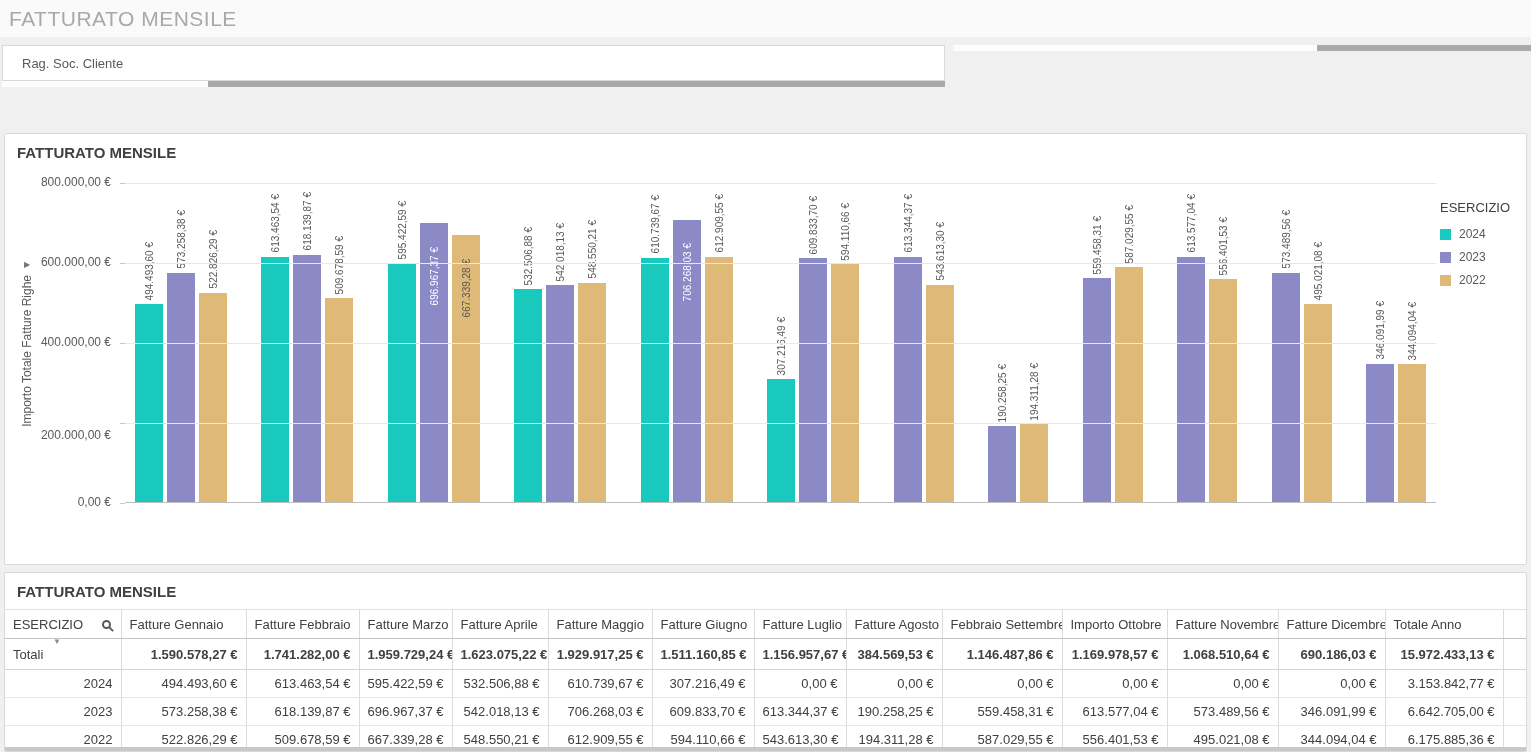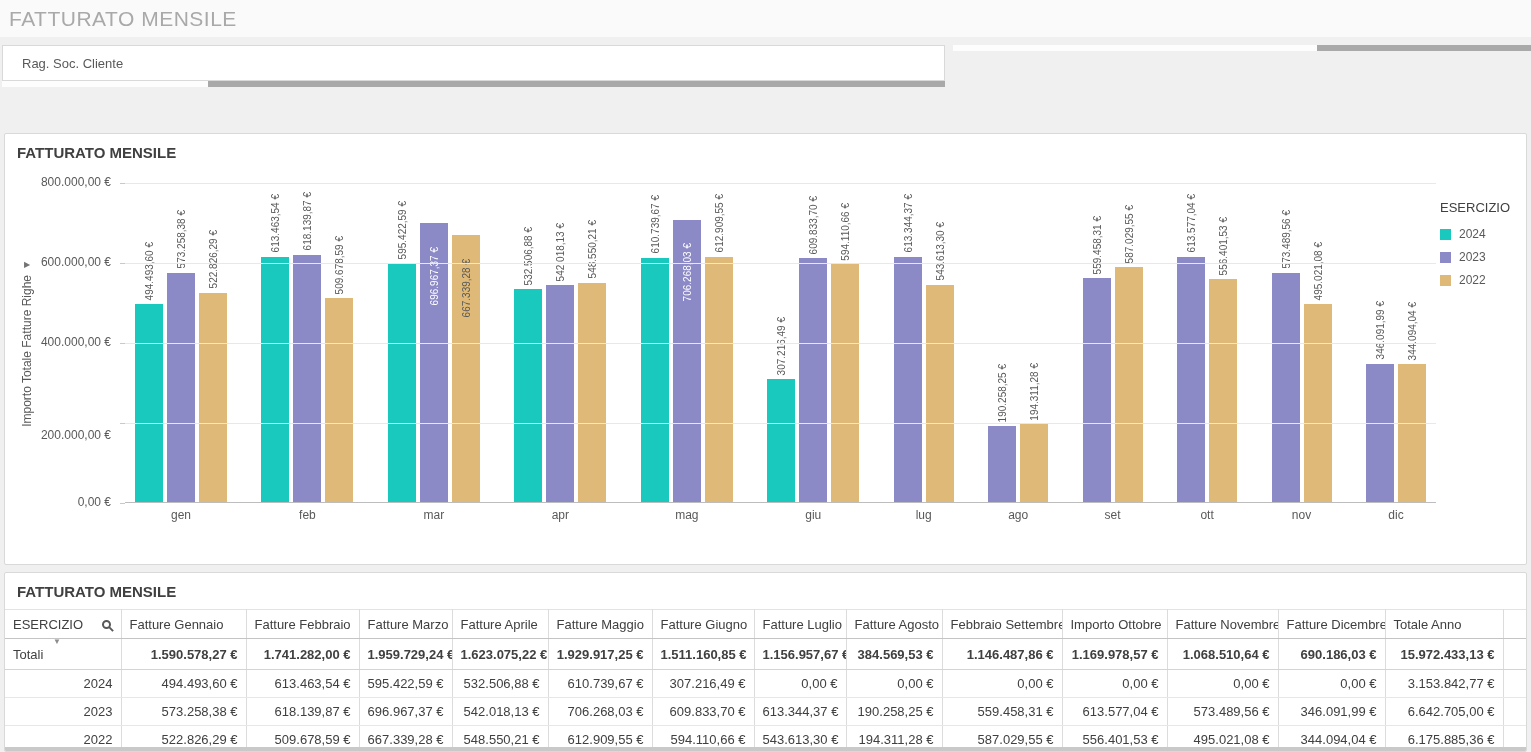--- a/index.html
+++ b/index.html
@@ -268,34 +268,20 @@
         </div>
     <div class="gridline" style="top: 0px;"></div>
         <div class="gridline" style="top: 80px;"></div>
         <div class="gridline" style="top: 160px;"></div>
         <div class="gridline" style="top: 240px;"></div>
         <div class="tickmark" style="top: 0px;"></div>
         <div class="tickmark" style="top: 80px;"></div>
         <div class="tickmark" style="top: 160px;"></div>
         <div class="tickmark" style="top: 240px;"></div>
         <div class="tickmark" style="top: 320px;"></div>
-      </div>
-    <div class="months-row" id="months-row">
-        <div class="month-cell" style="width: 92px;">gen</div>
-        <div class="month-cell" style="width: 92px;">feb</div>
-        <div class="month-cell" style="width: 92px;">mar</div>
-        <div class="month-cell" style="width: 92px;">apr</div>
-        <div class="month-cell" style="width: 92px;">mag</div>
-        <div class="month-cell" style="width: 92px;">giu</div>
-        <div class="month-cell" style="width: 60px;">lug</div>
-        <div class="month-cell" style="width: 60px;">ago</div>
-        <div class="month-cell" style="width: 60px;">set</div>
-        <div class="month-cell" style="width: 60px;">ott</div>
-        <div class="month-cell" style="width: 60px;">nov</div>
-        <div class="month-cell" style="width: 60px;">dic</div>
       </div>
     <div class="legend">
       <div class="legend-title">ESERCIZIO</div>
       <div id="legend-items">
           <div class="legend-item">
             <div class="legend-swatch" style="background: rgb(26, 201, 190);"></div>
             <span class="legend-label">2024</span>
           </div>
           <div class="legend-item">
             <div class="legend-swatch" style="background: rgb(140, 137, 199);"></div>

